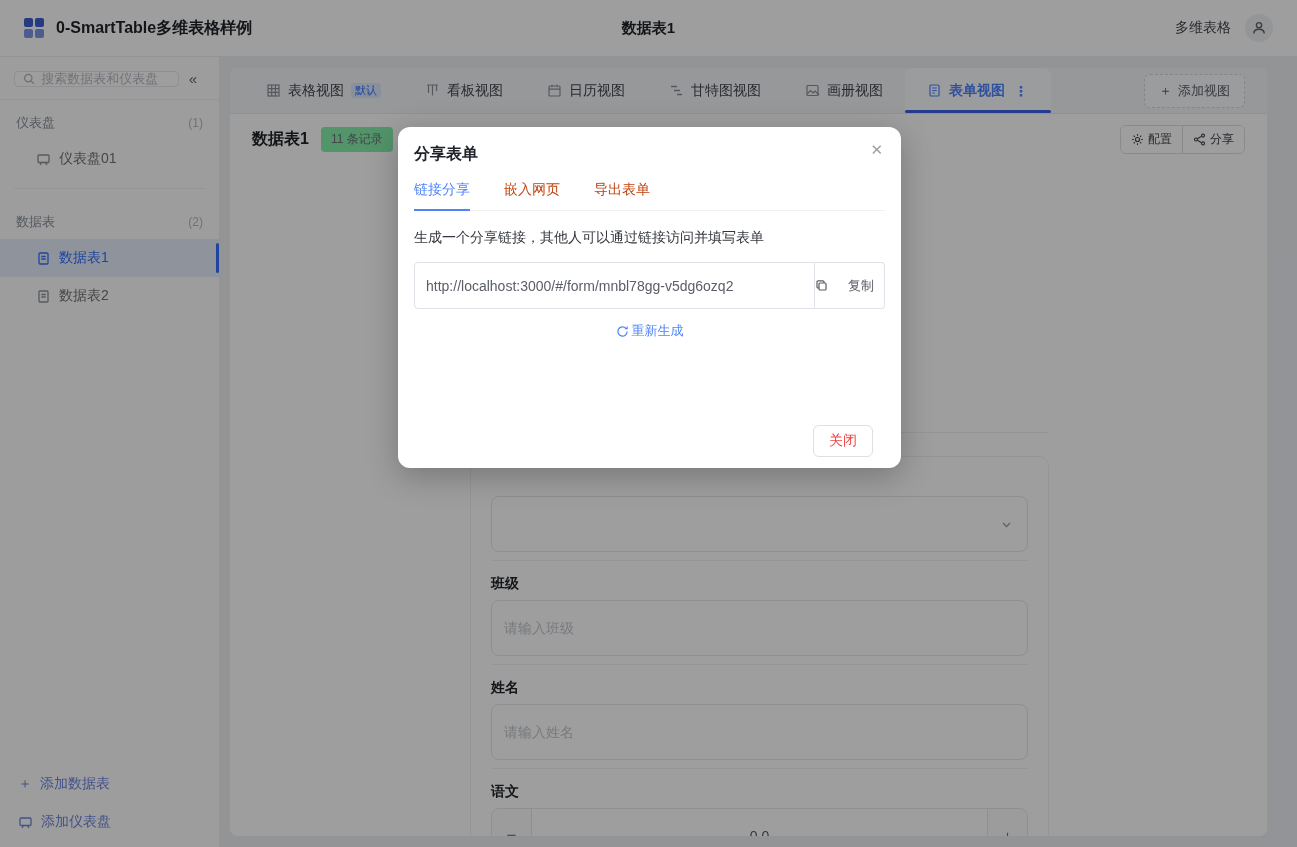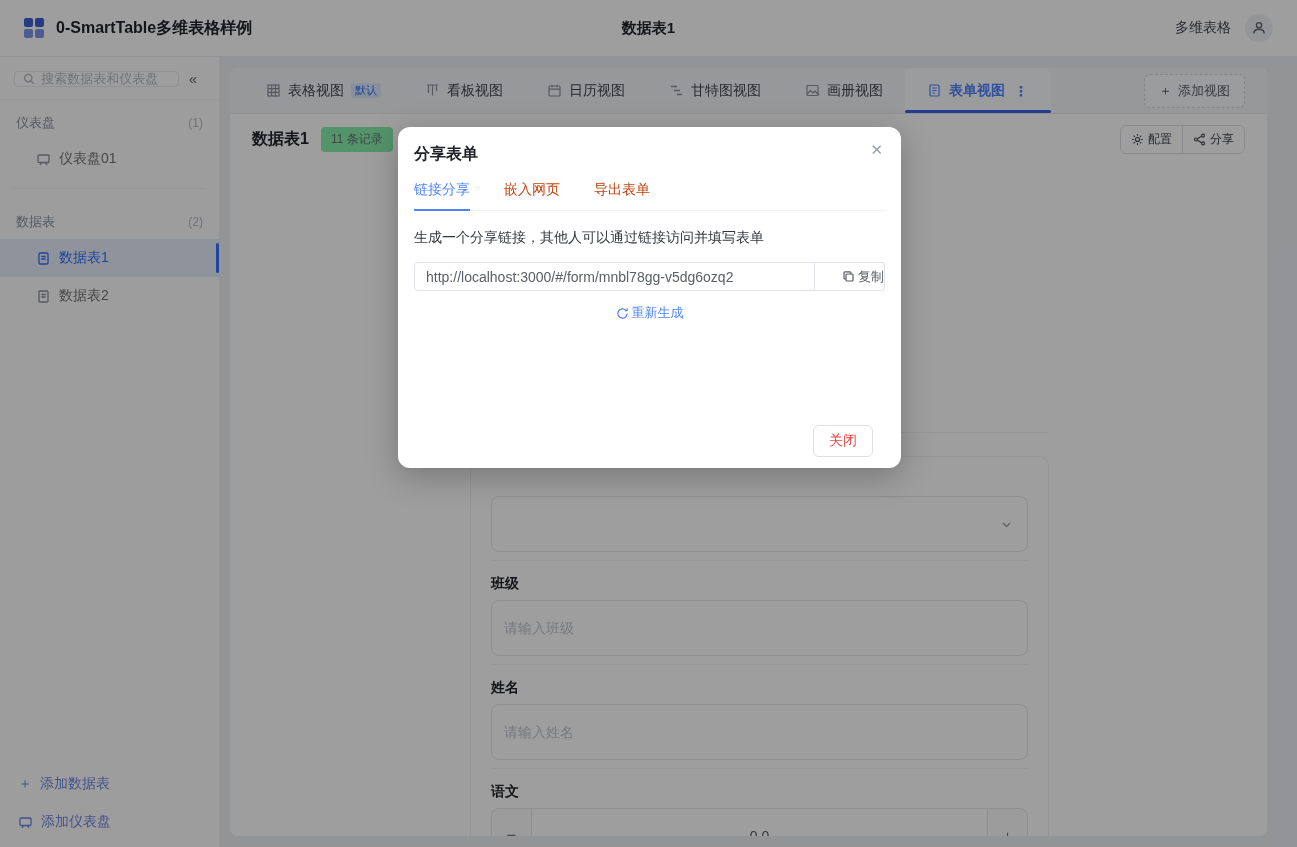--- a/index.html
+++ b/index.html
@@ -102,28 +102,28 @@
     position:absolute; left:398px; top:127px; width:503px; height:341px;
     background:#fff; border-radius:12px; z-index:60;
     box-shadow:0 8px 32px rgba(0,0,0,0.25); padding:16px 16px 0 16px;
   }
   .modal-title { font-size:16px; font-weight:700; color:#1f2329; line-height:22px; }
   .modal-close { position:absolute; top:15px; right:18px; font-size:15px; color:#9aa0a6; cursor:pointer; line-height:1; }
   .modal-tabs { display:flex; gap:34px; margin-top:16px; border-bottom:1px solid #eef0f2; }
   .modal-tab { font-size:14px; color:#c2410c; padding-bottom:10px; cursor:pointer; border-bottom:2px solid transparent; margin-bottom:-1px; }
   .modal-tab.active { color:#4e83fd; border-bottom-color:#4e83fd; }
   .modal-desc { margin-top:16px; font-size:14px; color:#33373d; line-height:20px; }
-  .url-group { margin-top:15px; display:flex; height:29px; }
+  .url-group { margin-top:15px; display:flex; height:47px; }
   .url-input {
     flex:1; border:1px solid #dfe2e8; border-radius:4px 0 0 4px; padding:0 11px;
     font-size:14px; color:#5a5e66; outline:none; font-family:inherit; background:#fff;
   }
   .copy-btn {
     width:70px; border:1px solid #dfe2e8; border-left:none; border-radius:0 4px 4px 0;
-    background:#fff; display:flex; align-items:center; justify-content:flex-end; gap:3px;
+    background:#fff; display:flex; align-items:center; justify-content:flex-start; gap:20px;
     font-size:13px; color:#595c63; cursor:pointer; font-family:inherit;
   }
   .regen-row { margin-top:13px; display:flex; justify-content:center; }
   .regen-link { display:flex; align-items:center; gap:3px; font-size:13px; color:#4e83fd; cursor:pointer; }
   .close-btn {
     position:absolute; right:28px; bottom:11px; padding:6px 15px;
     border:1px solid #dcdfe4; border-radius:6px; background:#fff;
     font-size:14px; color:#ef4444; cursor:pointer; font-family:inherit;
   }
 </style>

